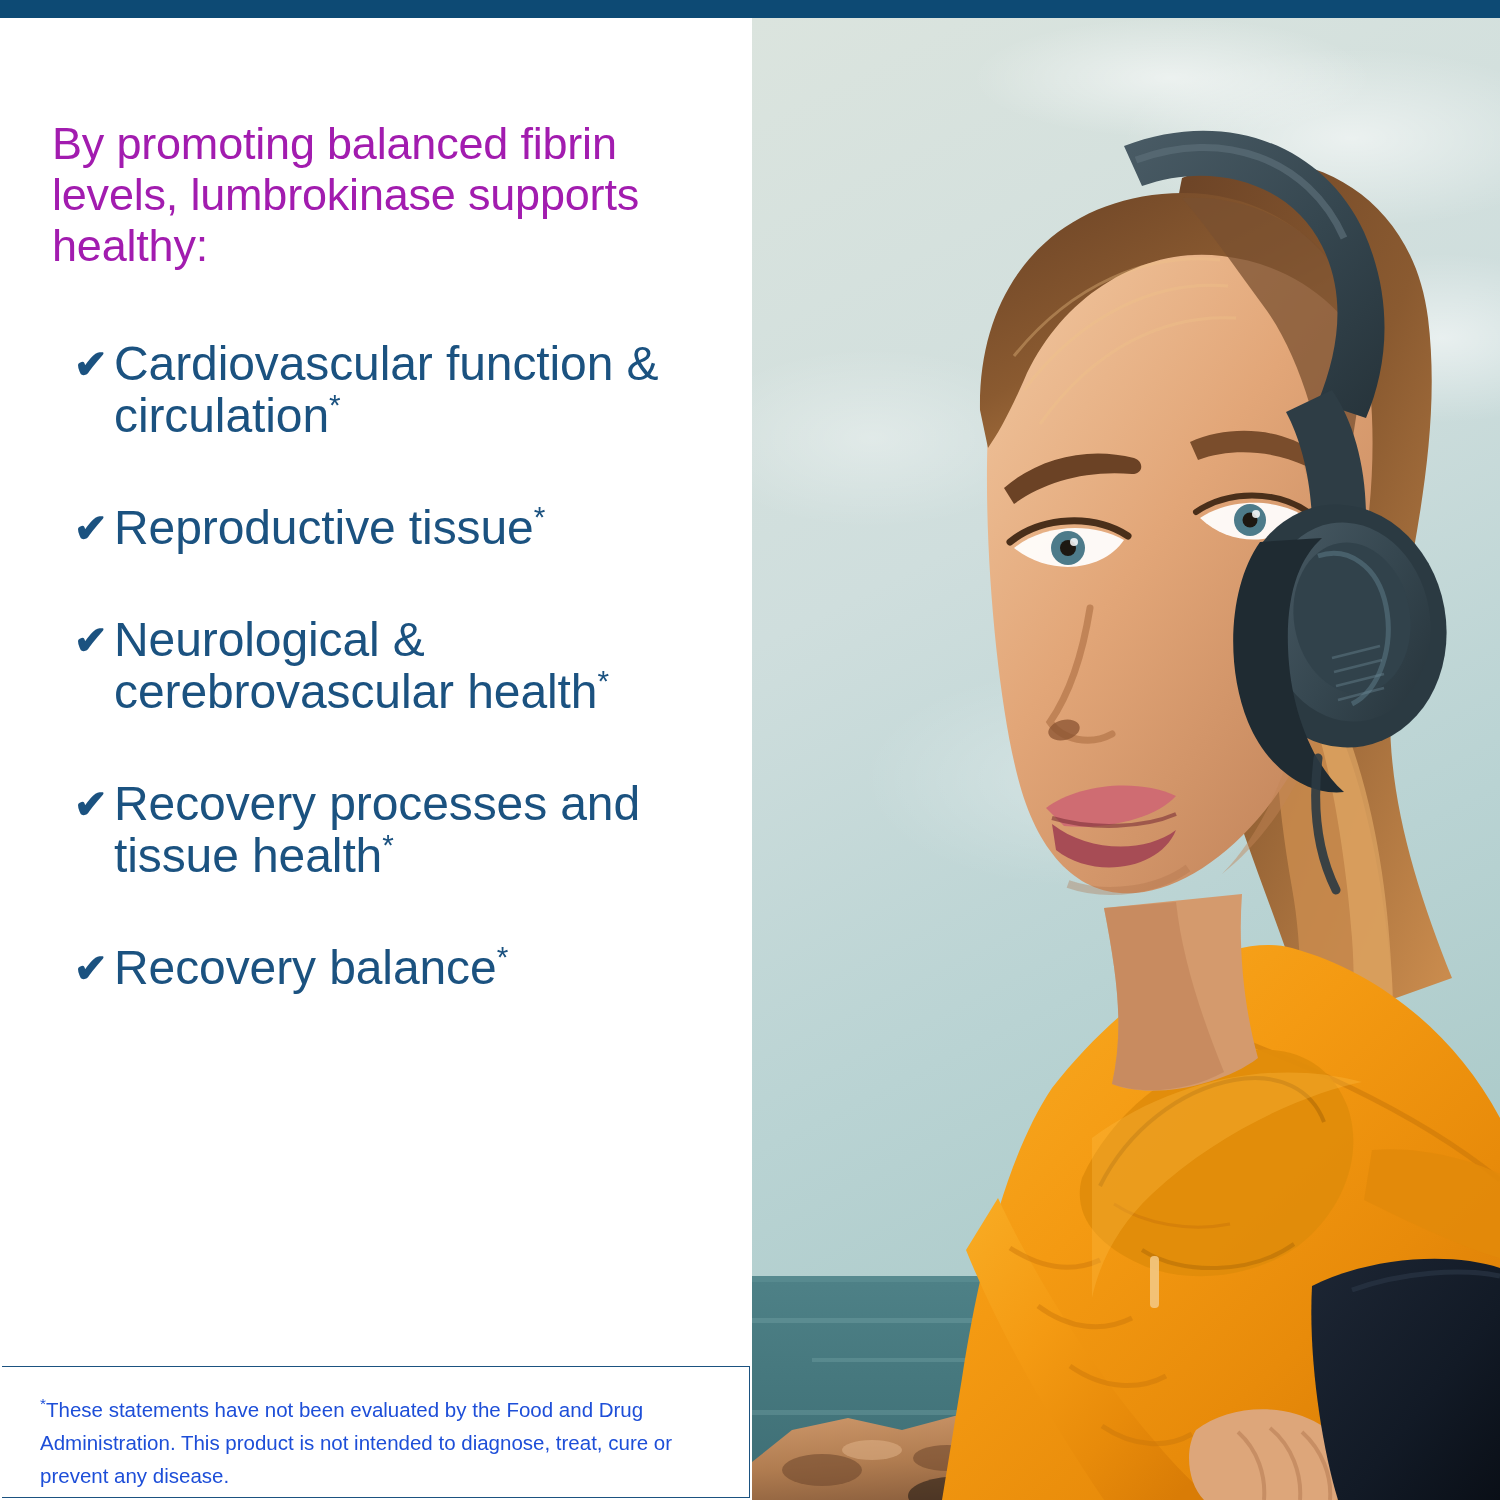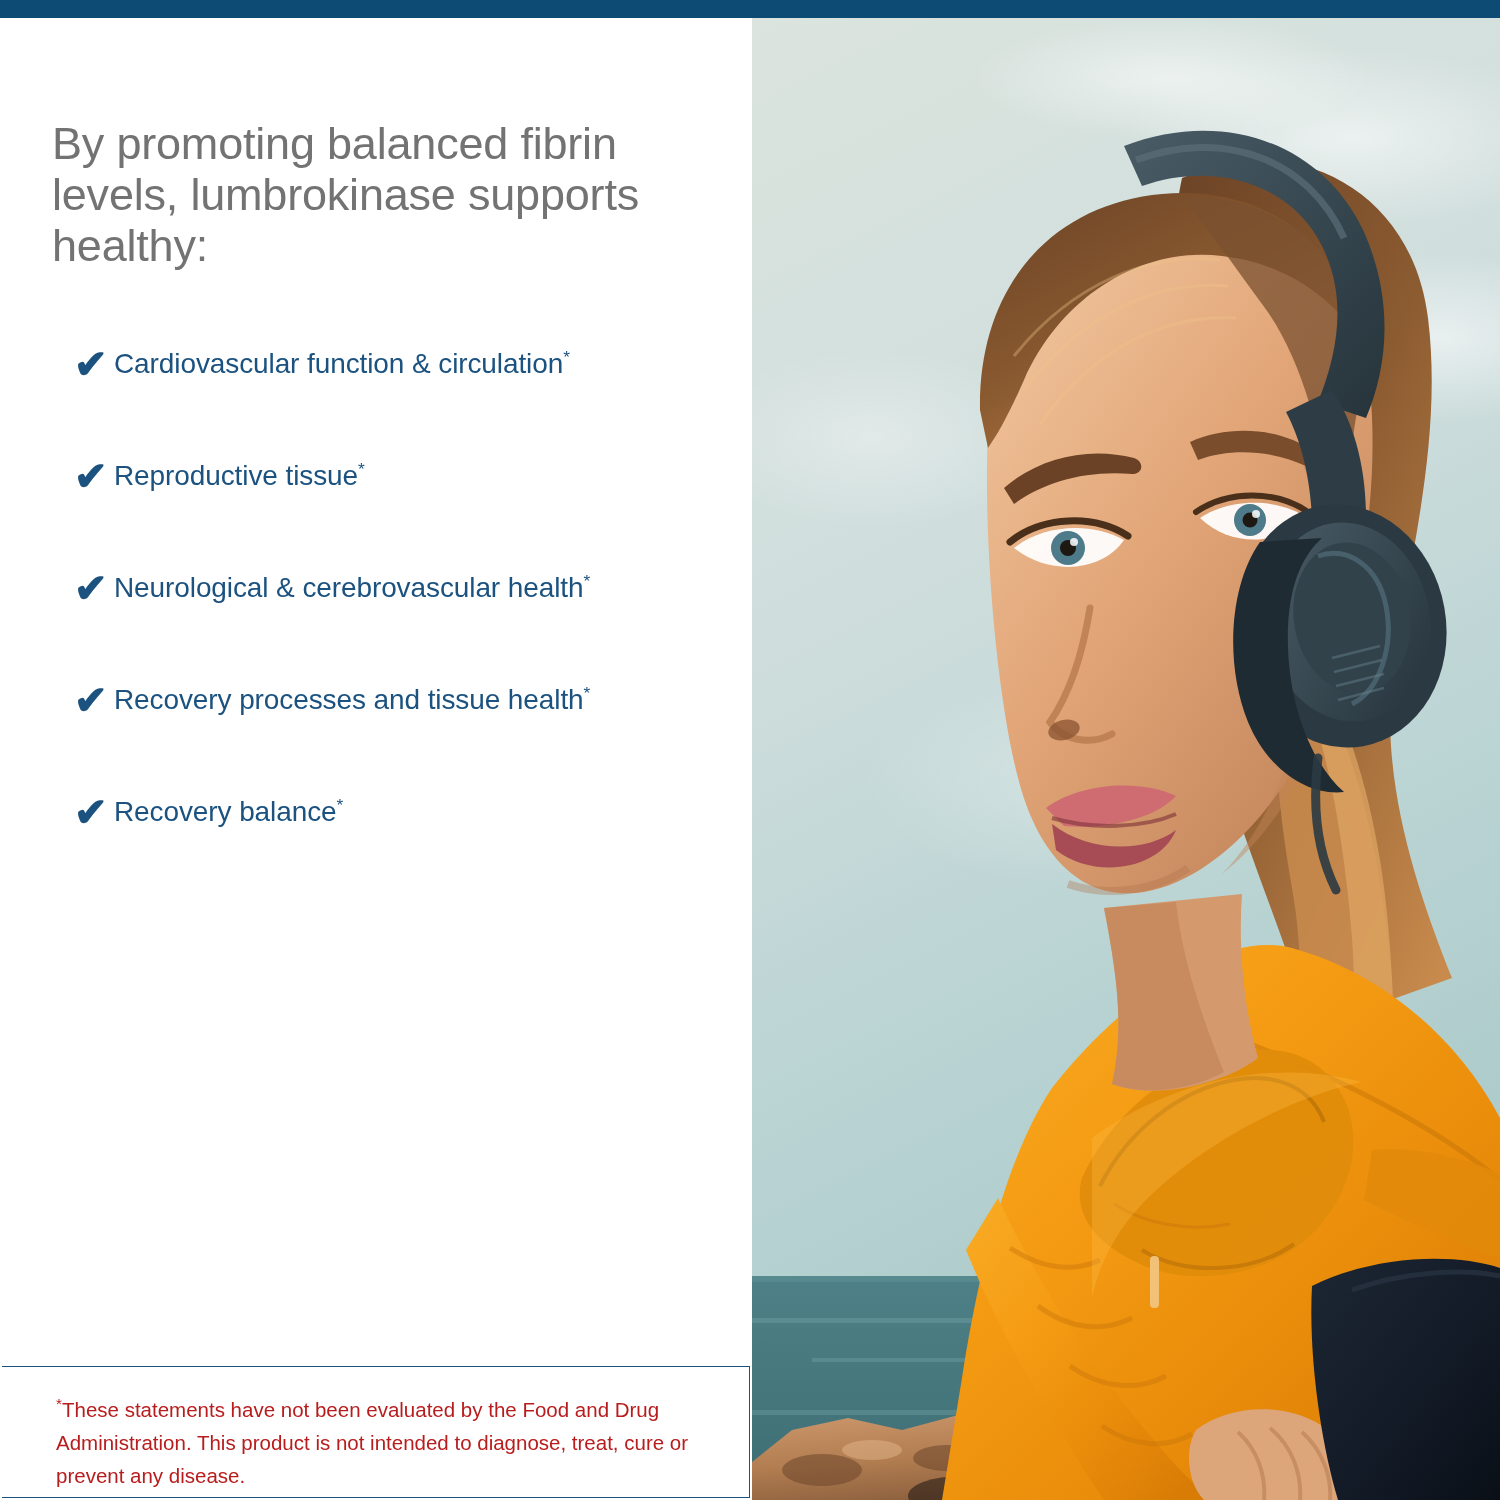--- a/index.html
+++ b/index.html
@@ -41,21 +41,21 @@
     height: 1482px;
     background: #ffffff;
     z-index: 4;
   }
 
   .headline {
     position: absolute;
     left: 52px;
     top: 100px;
     width: 640px;
-    color: #737373;
+    color: #a21caf;
     font-size: 45px;
     line-height: 51px;
     letter-spacing: -0.2px;
     font-weight: 400;
   }
 
   
   .benefit-list {
     position: absolute;
     left: 52px;
@@ -80,21 +80,21 @@
     font-size: 40px;
     line-height: 52px;
     font-weight: 700;
     text-align: left;
     padding-left: 22px;
     box-sizing: border-box;
   }
   .benefit-text {
     flex: 1 1 auto;
     color: #1b5280;
-    font-size: 28px;
+    font-size: 48px;
     line-height: 52px;
     font-weight: 400;
     letter-spacing: -0.1px;
   }
   .benefit-text sup {
     font-size: 0.62em;
     vertical-align: super;
     line-height: 0;
   }
 
@@ -109,25 +109,24 @@
     border: 1px solid #1b5280;
     border-left: none;
     background: #ffffff;
     z-index: 5;
   }
   .disclaimer-text {
     position: absolute;
     left: 38px;
     top: 26px;
     width: 645px;
-    color: #b91c1c;
+    color: #1d4ed8;
     font-size: 20.5px;
     line-height: 33px;
     font-weight: 400;
-    margin-left: 16px;
   }
   .disclaimer-text sup {
     font-size: 0.75em;
     vertical-align: super;
     line-height: 0;
   }
 
   
   .photo {
     position: absolute;

